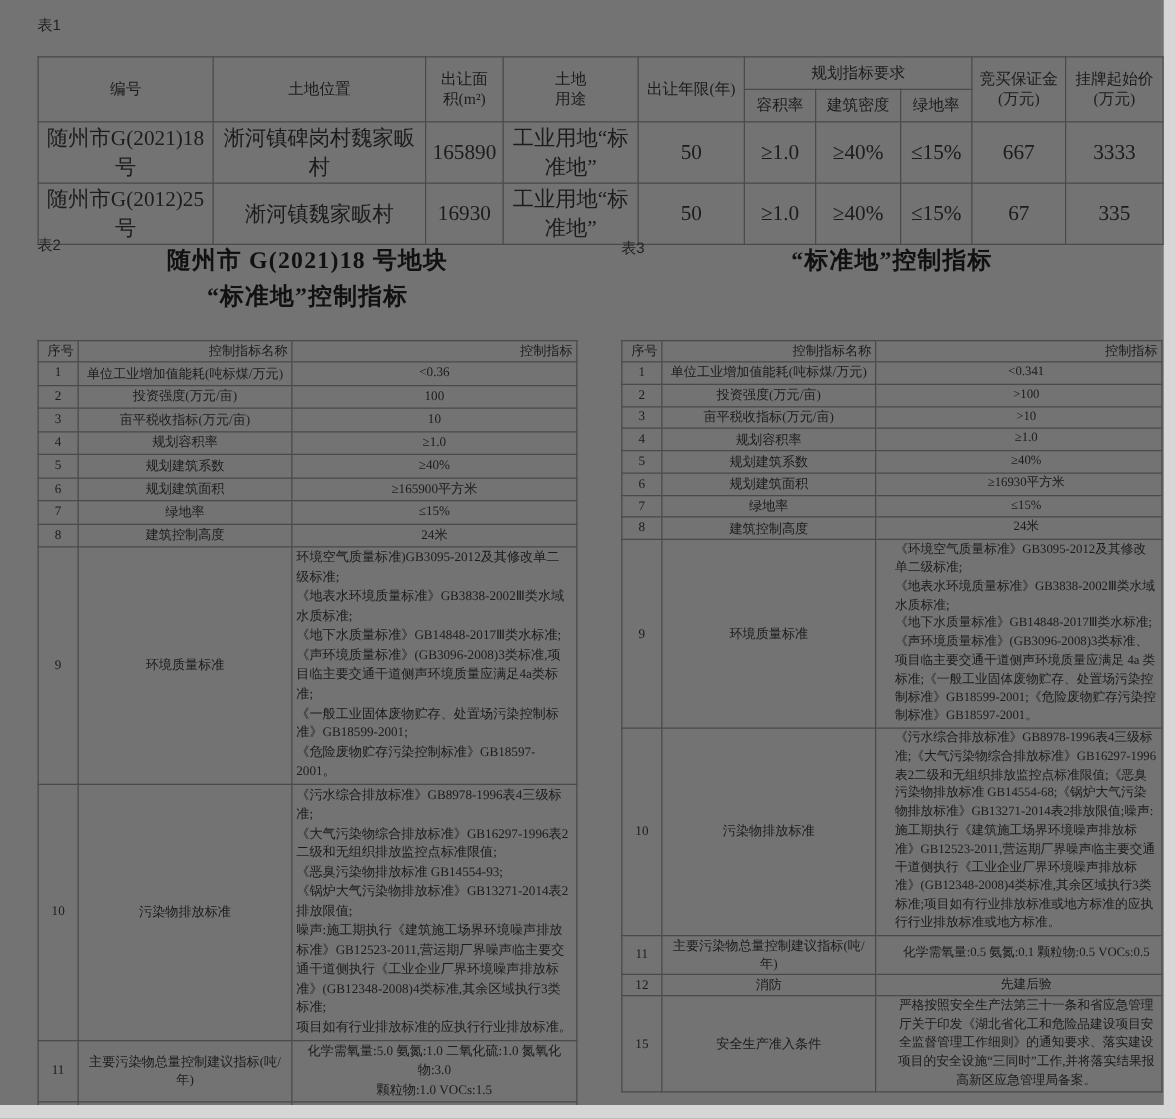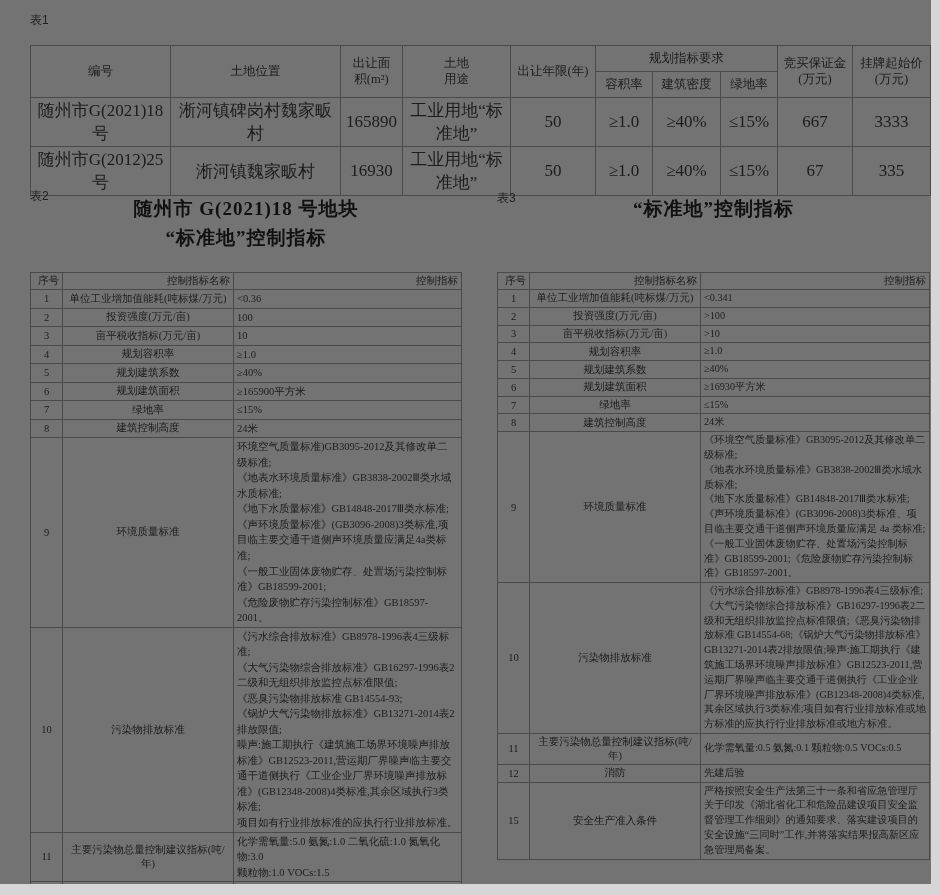--- a/index.html
+++ b/index.html
@@ -25,25 +25,25 @@
 
   
   .ctl { position:absolute; border-collapse:collapse; table-layout:fixed; }
   #table2 { left:30px; top:272px; width:432px; }
   #table3 { left:497px; top:272px; width:433px; }
   .ctl th, .ctl td { border:1px solid #4a4a4a; vertical-align:middle; padding:1px 3px; font-weight:normal; }
   .ctl th { font-size:10.5px; height:15px; text-align:right; font-family:Liberation Serif, serif;margin-top:18px; }
   .ctl td { font-size:10.5px; }
   .ctl td.no { text-align:center; height:16px; }
   .ctl td.nm { text-align:center; }
-  .ctl td.vl { white-space:pre-line; line-height:1.48; }
+  .ctl td.vl { text-align:center; white-space:pre-line; line-height:1.48; }
   .ctl tbody tr:nth-of-type(9) td.vl,
   .ctl tbody tr:nth-of-type(10) td.vl,
   .ctl tbody tr:nth-of-type(15) td.vl { text-align:left; }
-  #table3 td.vl { font-size:10.2px; line-height:1.45; }
+  #table3 td.vl { font-size:10.2px; line-height:1.45;padding-left:15px; }
   .w-no { width:32px; } .w-nm { width:171px; }
 </style>
 </head>
 <body>
 
 <div class="sheet">
 
   <div class="tbl-label" id="label1">表1</div>
 
   <table id="table1">

